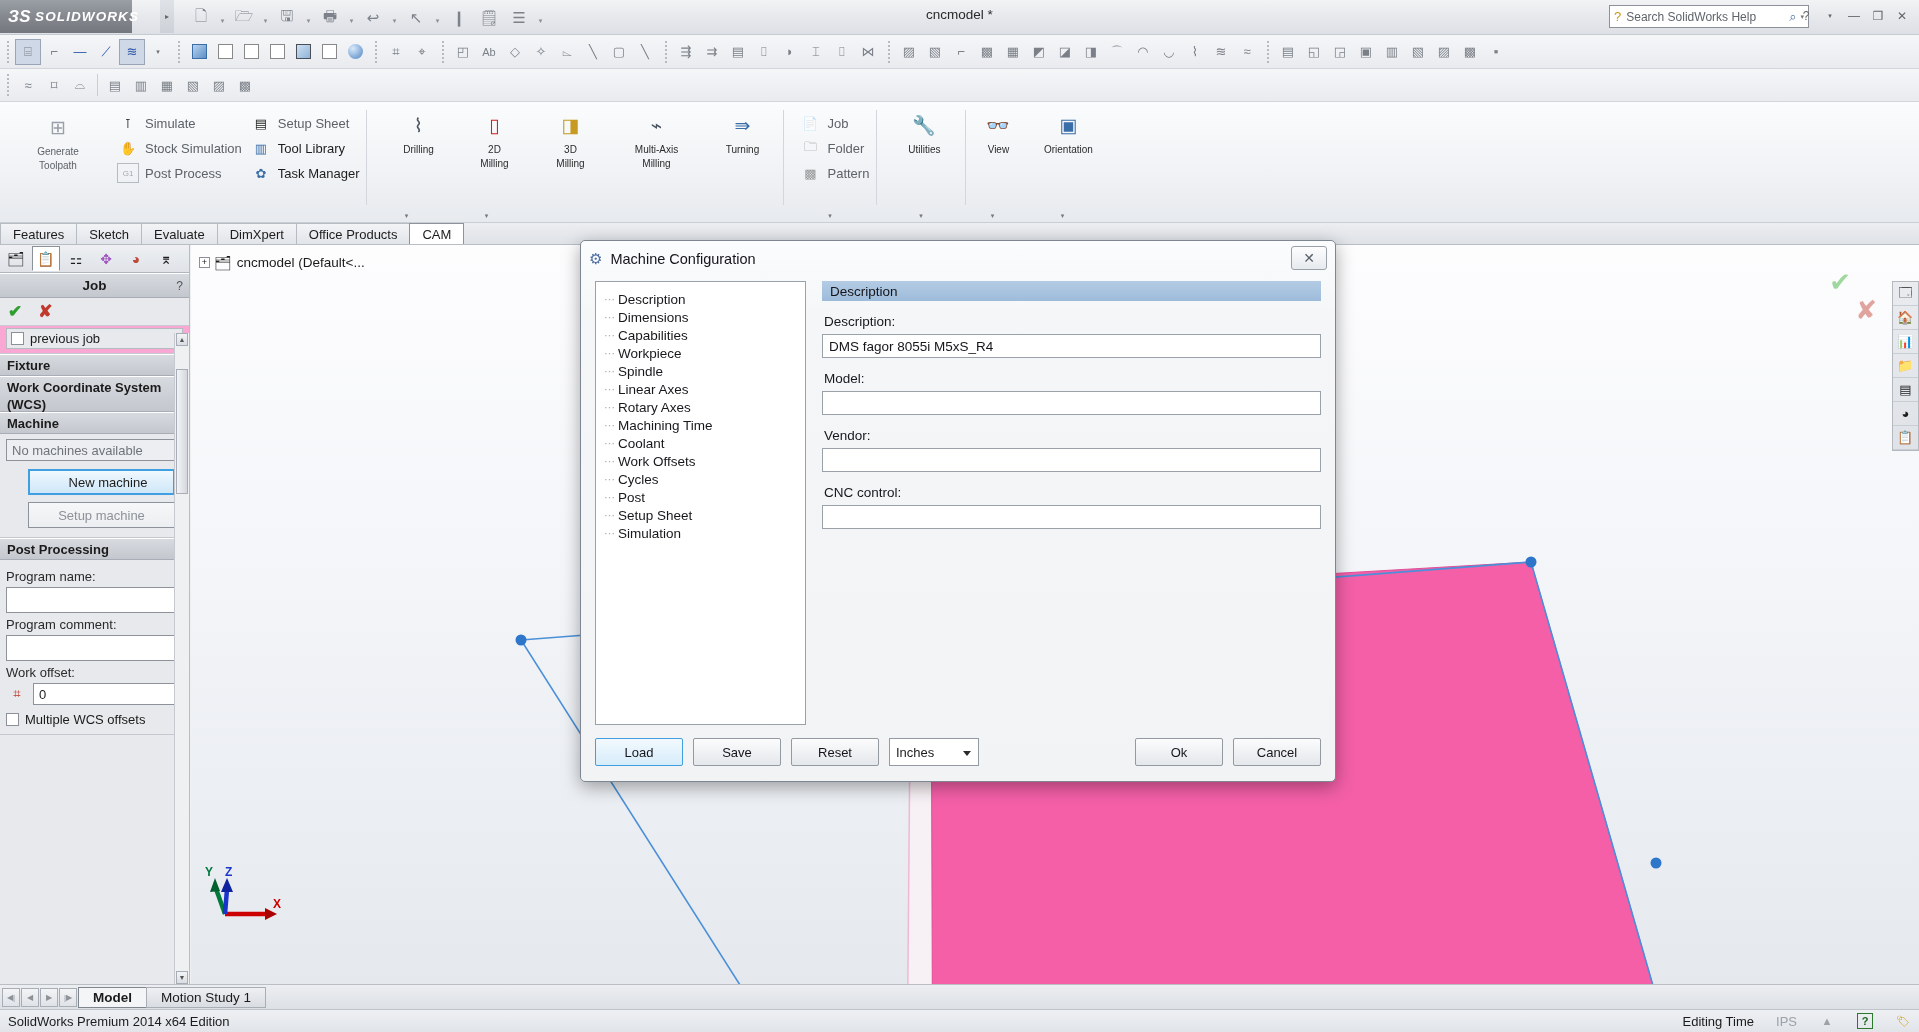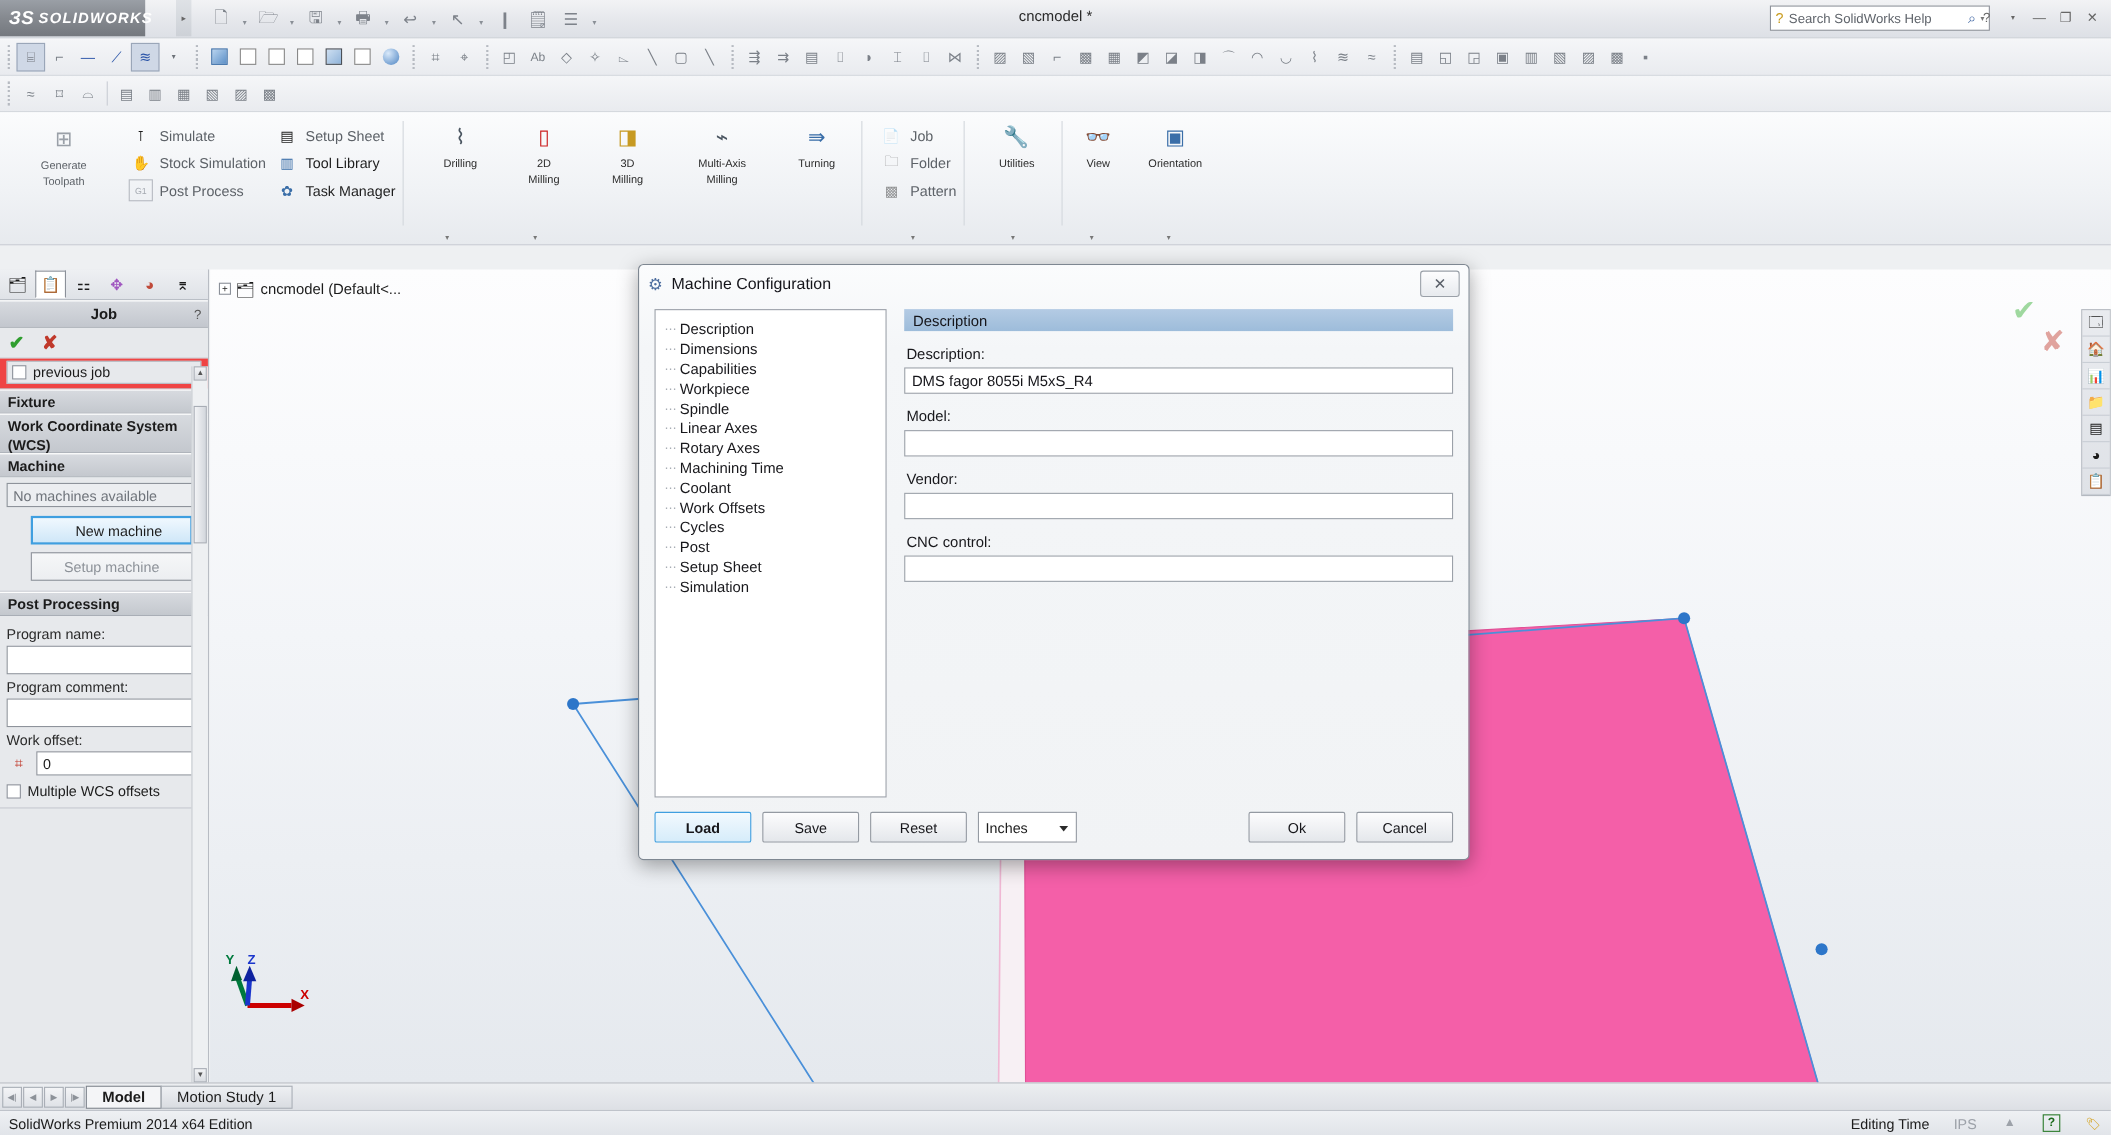--- a/index.html
+++ b/index.html
@@ -261,21 +261,21 @@
   .dlg-foot{
     position:absolute; left:14px; right:14px; bottom:14px; height:30px;
     display:flex; align-items:center;
   }
   .dbtn{
     height:28px; border:1px solid #949aa2; border-radius:2px;
     background:linear-gradient(to bottom,#fcfcfd,#e4e7eb);
     display:flex;align-items:center;justify-content:center;
     font-size:13px;color:#16161a; margin-right:10px;
   }
-  .dbtn.focus{ border:1px solid #3f9fe0; background:linear-gradient(to bottom,#f2f9fe,#d6ecfa);font-weight:bold;}
+  .dbtn.focus{ border:1px solid #3f9fe0; background:linear-gradient(to bottom,#f2f9fe,#d6ecfa);}
   .dcombo{
     height:28px;width:90px;border:1px solid #949aa2;background:#fff;
     display:flex;align-items:center;padding:0 6px;font-size:13px;position:relative;margin-right:10px;
   }
   .dcombo::after{content:"";position:absolute;right:7px;top:12px;
     border-left:4px solid transparent;border-right:4px solid transparent;border-top:5px solid #2b2b2b;}
   .spacer{ flex:1; }
 
   
   .tabsbot{
@@ -649,20 +649,28 @@
       </div>
       <div class="big-btn on" style="width:86px">
         <div class="big-ico" style="color:#3a6ea8">▣</div>
         <div class="big-lbl">Orientation</div>
       </div>
       <div class="grp-dd" style="left:0;width:54px">▾</div>
       <div class="grp-dd" style="left:54px;width:86px">▾</div>
     </div>
   </div>
 
+  <div class="tabbar">
+    <div class="tab">Features</div>
+    <div class="tab">Sketch</div>
+    <div class="tab">Evaluate</div>
+    <div class="tab">DimXpert</div>
+    <div class="tab">Office Products</div>
+    <div class="tab active">CAM</div>
+  </div>
 
   <div class="leftpanel">
     <div class="lp-tabs">
       <div class="lp-tab">🗂</div>
       <div class="lp-tab sel">📋</div>
       <div class="lp-tab">⚏</div>
       <div class="lp-tab" style="color:#a055c0">✥</div>
       <div class="lp-tab" style="color:#c04a3a">◕</div>
       <div class="lp-tab">⌆</div>
     </div>
@@ -670,21 +678,21 @@
     <div class="job-hdr">
       <span>Job</span>
       <span class="qm">?</span>
     </div>
 
     <div class="ok-row">
       <span class="ck">✔</span>
       <span class="xx">✘</span>
     </div>
 
-    <div style="padding:2px 6px 4px 6px;background:#ef4444;border-bottom:1px solid #c5c9cf">
+    <div style="padding:2px 6px 4px 6px;background:#f9a8d4;border-bottom:1px solid #c5c9cf">
       <div style="display:flex;align-items:center;gap:6px;font-size:13px;border:1px solid #b6bac1;padding:2px 4px;background:#e7e9ec">
         <span class="chkbox"></span>
         <span>previous job</span>
       </div>
     </div>
 
     <div class="sec-hdr">Fixture</div>
 
     <div class="sec-hdr two">Work Coordinate System (WCS)</div>
 

